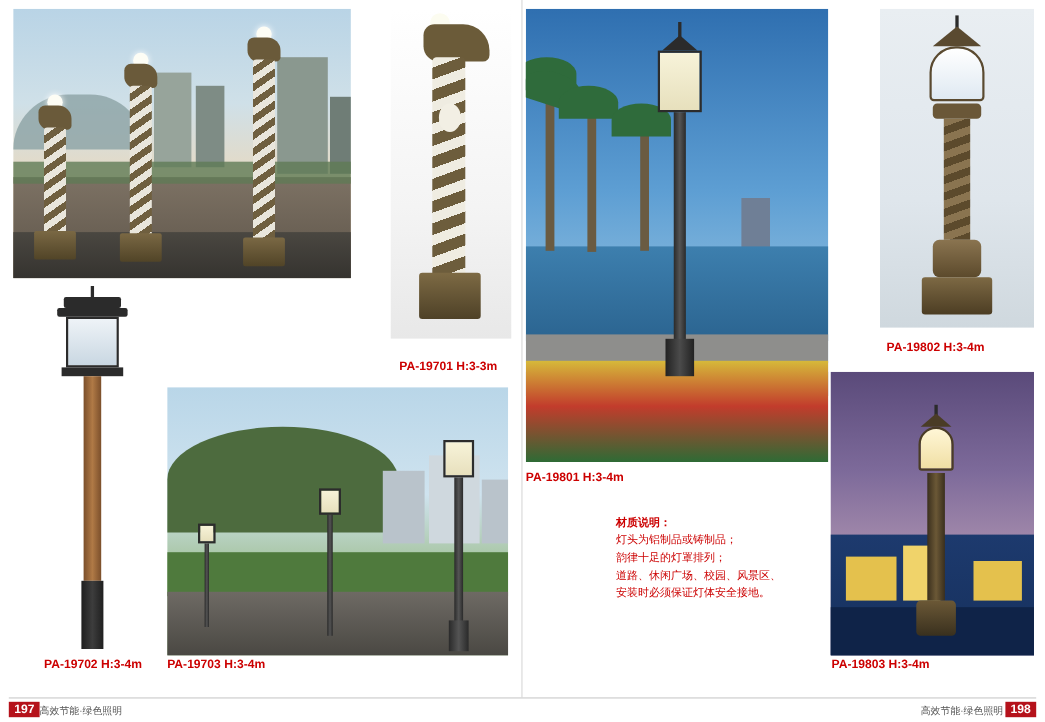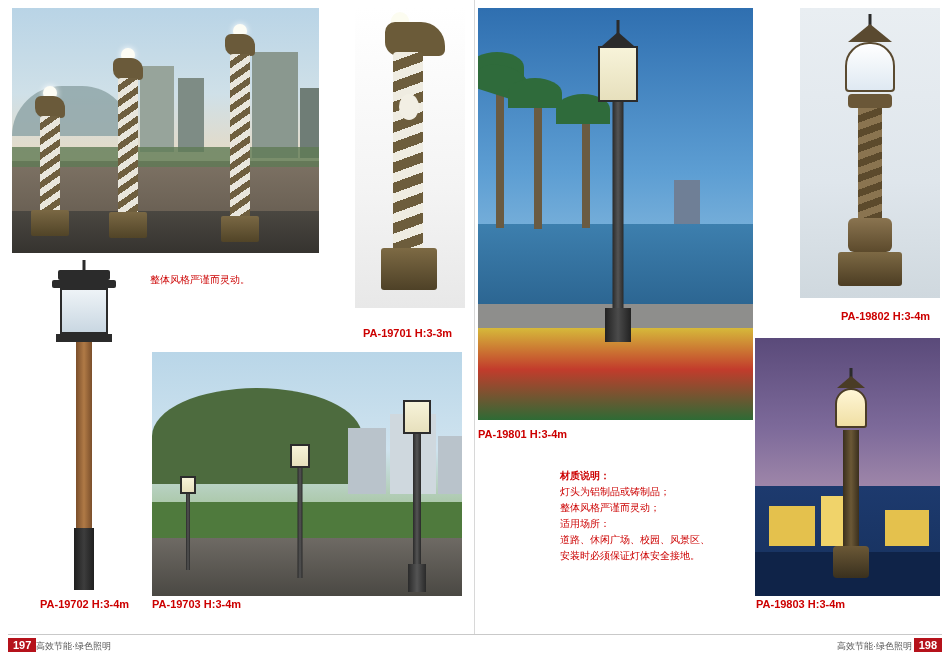--- a/index.html
+++ b/index.html
@@ -130,21 +130,20 @@
     </div>
     <div class="dragon-col" style="left:196px; top:16px; width:64px; height:218px;">
       <div class="globe"></div>
         <div class="head"></div>
         <div class="shaft"></div>
         <div class="base"></div>
     </div>
   </div>
 
   <div style="position:absolute; left:150px; top:272px; width:190px;" class="txt-red">
-    <div>整体风格严谨而灵动。</div>
   </div>
 
   <div class="photo" id="p2">
     <div class="bg"></div>
 
     <div style="position:absolute; left:36px; top:4px; width:18px; height:18px; border-radius:50%; background:#fcfcf0; box-shadow:0 0 8px #fff;"></div>
     <div style="position:absolute; left:30px; top:14px; width:60px; height:34px; background:#6b5b39; border-radius:10px 24px 6px 14px;"></div>
     <div style="position:absolute; left:38px; top:44px; width:30px; height:200px;
                 background:repeating-linear-gradient(160deg,#efece1 0 9px,#6d5d3c 9px 19px); border-radius:4px;"></div>
     <div style="position:absolute; left:44px; top:86px; width:20px; height:26px; background:#f2efe4; border-radius:50%;"></div>
@@ -188,21 +187,21 @@
       <div class="lant" style="left:70px; top:34px; width:50px; height:50px;">
         <div class="cage" style="background:linear-gradient(#ffffff,#dfe9f2); border-color:#5a4a30; border-radius:24px 24px 4px 4px;"></div>
       </div>
       <div style="position:absolute; left:48px; top:86px; width:44px; height:14px; background:#6a5738; border-radius:4px;"></div>
       <div style="position:absolute; left:58px; top:100px; width:24px; height:110px;
                   background:repeating-linear-gradient(160deg,#8a7450 0 7px,#5c4a2c 7px 14px);"></div>
       <div style="position:absolute; left:48px; top:210px; width:44px; height:34px; background:linear-gradient(#8a7450,#5c4a2c); border-radius:6px;"></div>
       <div style="position:absolute; left:38px; top:244px; width:64px; height:34px; background:linear-gradient(#7d6944,#4c3d23); border-radius:3px;"></div>
     </div>
   </div>
-  <div class="cap" style="left:806px; top:310px;margin-left:35px;">PA-19802 H:3-4m</div>
+  <div class="cap" style="left:806px; top:310px;">PA-19802 H:3-4m</div>
 
   <div class="photo" id="p7">
     <div class="bg"></div>
     <div>
       <div class="finial" style="left:56px; top:4px; height:10px;"></div>
       <div style="position:absolute; left:30px; top:14px; width:52px; height:10px; background:#2b2b2b; border-radius:2px;"></div>
       <div style="position:absolute; left:24px; top:24px; width:64px; height:8px; background:#2b2b2b; border-radius:2px;"></div>
       <div class="lant" style="left:56px; top:32px; width:48px; height:46px;">
         <div class="cage" style="background:linear-gradient(#eef3f7,#c9d7e2); border-color:#2b2b2b;"></div>
       </div>
@@ -242,22 +241,21 @@
         </div>
       <div class="post" style="left:265px; top:82px; width:8px; height:150px;"></div>
       <div class="post" style="left:265px; top:212px; width:18px; height:28px;"></div>
     </div>
   </div>
   <div class="cap" style="left:152px; top:598px;">PA-19703 H:3-4m</div>
 
   <div style="position:absolute; left:560px; top:468px; width:180px;" class="txt-red">
     <div style="font-weight:bold;">材质说明：</div>
     <div>灯头为铝制品或铸制品；</div>
-    <div>整体风格严谨而灵动；</div>
-    <div>适用场所：</div>
+    <div>韵律十足的灯罩排列；</div>
     <div>道路、休闲广场、校园、风景区、</div>
     <div>安装时必须保证灯体安全接地。</div>
   </div>
 
   <div class="photo" id="p6">
     <div class="sky-night"></div>
     <div class="city"></div>
     <div class="bldA" style="left:14px; top:168px; width:46px; height:40px;"></div>
     <div class="bldA" style="left:66px; top:158px; width:34px; height:50px; background:#f0d36a;"></div>
     <div class="bldA" style="left:130px; top:172px; width:44px; height:36px;"></div>

